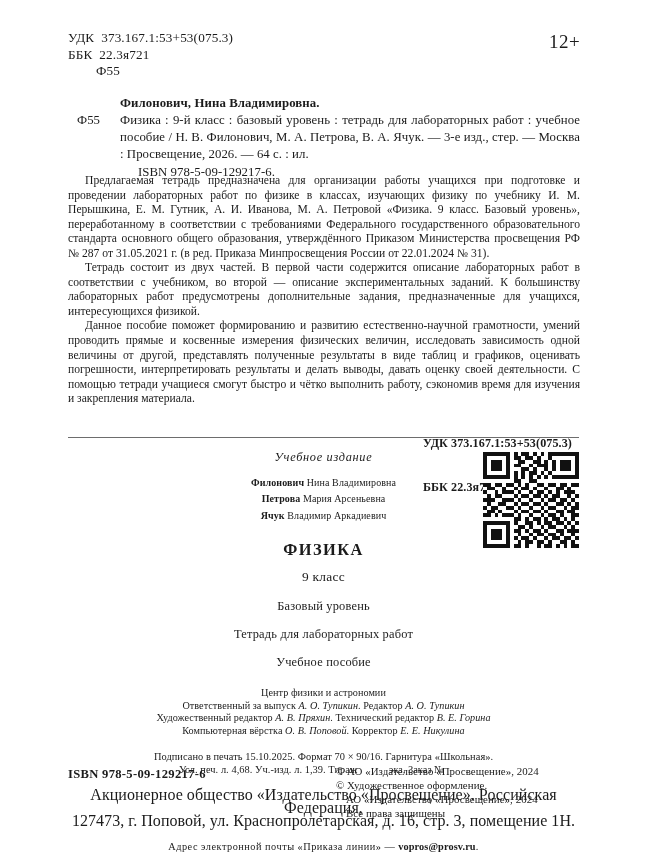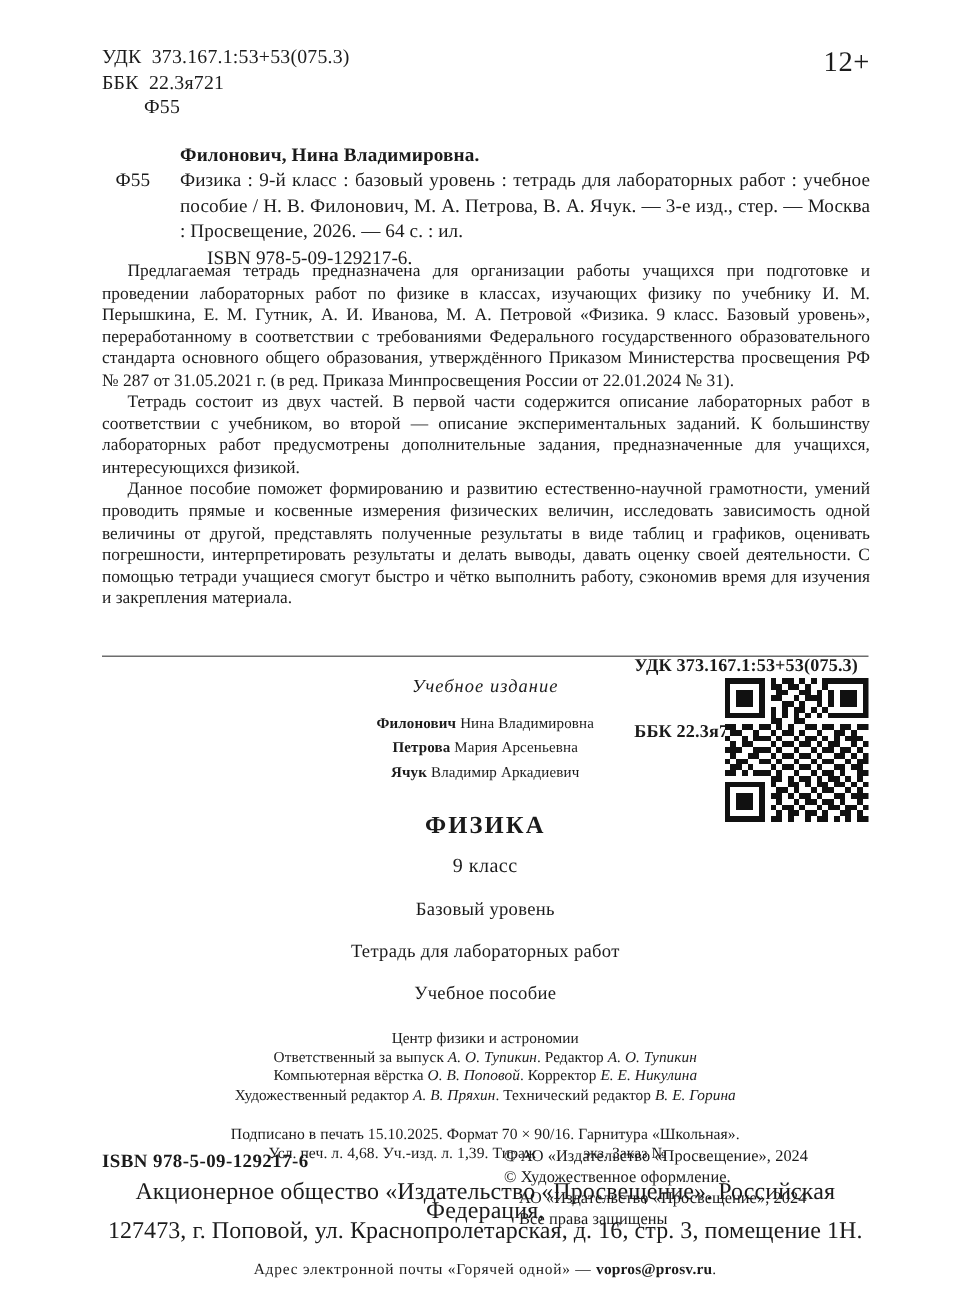--- a/index.html
+++ b/index.html
@@ -324,40 +324,40 @@
     <div class="col-center col-manual">Учебное пособие</div>
 
     <div class="col-center col-staff">
       <div class="staff-line">
         <span>Центр физики и астрономии</span>
       </div>
       <div class="staff-line">
         <span>Ответственный за выпуск </span><i>А. О. Тупикин</i><span>. Редактор  </span><i>А. О. Тупикин</i>
       </div>
       <div class="staff-line">
-        <span>Компьютерная вёрстка </span><i>О. В. Поповой</i><span>. Корректор </span><i>Е. Е. Никулина</i>
+        <span>Художественный редактор </span><i>А. В. Пряхин</i><span>. Технический редактор </span><i>В. Е. Горина</i>
       </div>
       <div class="staff-line">
-        <span>Художественный редактор </span><i>А. В. Пряхин</i><span>. Технический редактор </span><i>В. Е. Горина</i>
+        <span>Компьютерная вёрстка </span><i>О. В. Поповой</i><span>. Корректор </span><i>Е. Е. Никулина</i>
       </div>
     </div>
 
     <div class="col-center col-print">
       <div class="print-line">Подписано в печать 15.10.2025. Формат 70 × 90/16. Гарнитура «Школьная».</div>
       <div class="print-line">Усл. печ. л. 4,68. Уч.-изд. л. 1,39. Тираж            экз. Заказ №        .</div>
     </div>
 
     <div class="col-center col-publisher">
       <div class="pub-line">Акционерное общество «Издательство «Просвещение». Российская Федерация,</div>
       <div class="pub-line">127473, г. Поповой, ул. Краснопролетарская, д. 16, стр. 3, помещение 1Н.</div>
     </div>
 
     <div class="col-center col-email">
       <div class="email-line">
-        <span>Адрес  электронной  почты  «Горячей  одной»  —  </span><b>vopros@prosv.ru</b><span>.</span>
+        <span>Адрес  электронной  почты  «Приказа  линии»  —  </span><b>vopros@prosv.ru</b><span>.</span>
       </div>
     </div>
   </div>
 
   <svg class="qr" viewBox="0 0 25 25" shape-rendering="crispEdges" aria-label="QR code">
     <rect x="0" y="0" width="25" height="25" fill="#ffffff"></rect>
     <g id="qr-modules" fill="#111111">
         <rect x="0" y="0" width="1" height="1"></rect>
         <rect x="1" y="0" width="1" height="1"></rect>
         <rect x="2" y="0" width="1" height="1"></rect>

